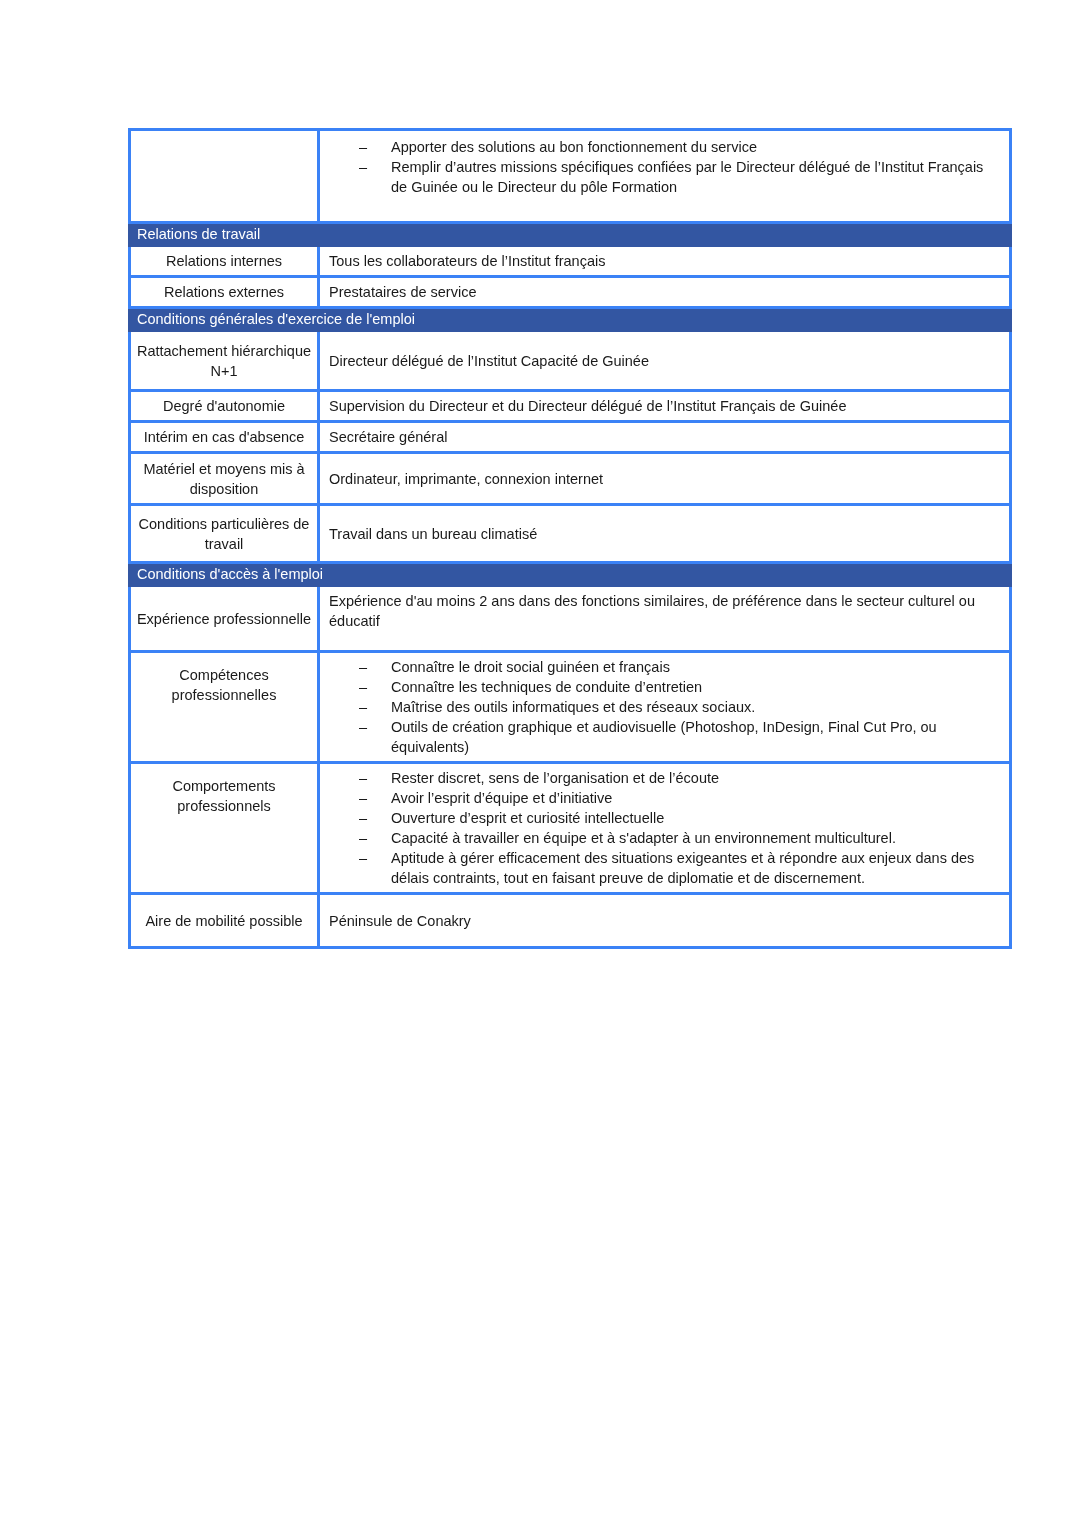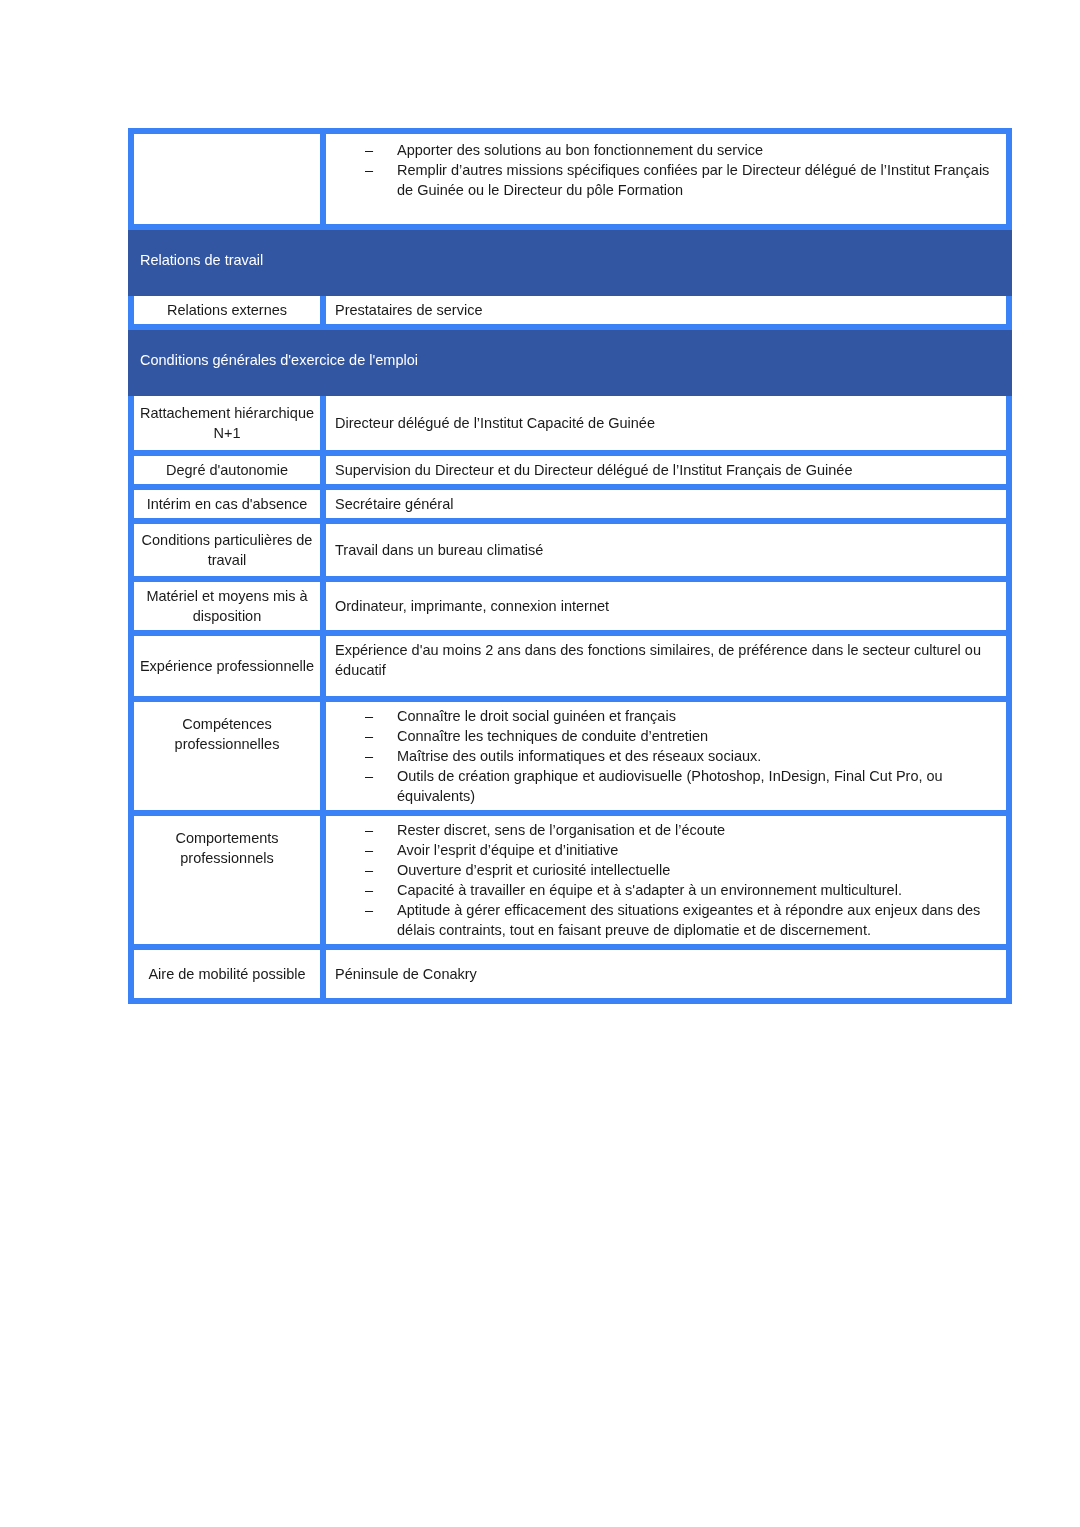--- a/index.html
+++ b/index.html
@@ -1,22 +1,22 @@
 <!DOCTYPE html>
 <html><head>
 <meta charset="utf-8">
 <style>
   html, body { margin: 0; padding: 0; background: #ffffff; }
   body { width: 1080px; height: 1527px; position: relative; font-family: "Liberation Sans", sans-serif; color: #1a1a1a; }
   .page { position: absolute; left: 128px; top: 128px; width: 884px; }
   table { border-collapse: collapse; width: 884px; table-layout: fixed; font-size: 14.5px; line-height: 20px; }
-  td { border: 6px solid #3b82f6; padding: 0; vertical-align: middle; }
+  td { border: 3px solid #3b82f6; padding: 0; vertical-align: middle; }
   td.label { width: 178px; text-align: center; padding: 4px 4px; }
   td.value { padding: 4px 6px 4px 9px; }
-  tr.section td { background: #3356a2; color: #ffffff; padding: 20px 6px; border-color: #3356a2; }
+  tr.section td { background: #3356a2; color: #ffffff; padding: 0 6px; border-color: #3356a2; }
   ul.dash { list-style: none; margin: 0; padding: 0; }
   ul.dash li { position: relative; padding-left: 62px; }
   ul.dash li::before { content: "\2013"; position: absolute; left: 30px; top: 0; }
   .h-top { height: 82px; vertical-align: top; }
   .h-top ul { padding-top: 2px; }
 </style>
 </head>
 <body>
 
 <div class="page">
@@ -29,48 +29,55 @@
         <li>Apporter des solutions au bon fonctionnement du service</li>
         <li>Remplir d’autres missions spécifiques confiées par le Directeur délégué de l’Institut Français de Guinée ou le Directeur du pôle Formation</li>
       </ul>
     </td>
   </tr>
 
   <tr class="section">
     <td colspan="2">Relations de travail</td>
   </tr>
   <tr>
+    <td class="label">Relations internes</td>
+    <td class="value">Tous les collaborateurs de l’Institut français</td>
+  </tr>
+  <tr>
     <td class="label">Relations externes</td>
     <td class="value">Prestataires de service</td>
   </tr>
 
   <tr class="section">
     <td colspan="2">Conditions générales d'exercice de l'emploi</td>
   </tr>
   <tr style="height:60px">
     <td class="label">Rattachement hiérarchique N+1</td>
     <td class="value">Directeur délégué de l’Institut Capacité de Guinée</td>
   </tr>
   <tr>
     <td class="label">Degré d'autonomie</td>
     <td class="value">Supervision du Directeur et du Directeur délégué de l’Institut Français de Guinée</td>
   </tr>
   <tr>
     <td class="label">Intérim en cas d'absence</td>
     <td class="value">Secrétaire général</td>
   </tr>
+  <tr style="height:52px">
+    <td class="label">Matériel et moyens mis à disposition</td>
+    <td class="value">Ordinateur, imprimante, connexion internet</td>
+  </tr>
   <tr style="height:58px">
     <td class="label">Conditions particulières de travail</td>
     <td class="value">Travail dans un bureau climatisé</td>
   </tr>
-  <tr style="height:52px">
-    <td class="label">Matériel et moyens mis à disposition</td>
-    <td class="value">Ordinateur, imprimante, connexion internet</td>
+
+  <tr class="section">
+    <td colspan="2">Conditions d'accès à l'emploi</td>
   </tr>
-
   <tr style="height:66px">
     <td class="label">Expérience professionnelle</td>
     <td class="value" style="vertical-align:top;padding-top:4px">Expérience d'au moins 2 ans dans des fonctions similaires, de préférence dans le secteur culturel ou éducatif</td>
   </tr>
   <tr>
     <td class="label" style="vertical-align:top;padding-top:12px">Compétences professionnelles</td>
     <td class="value">
       <ul class="dash">
         <li>Connaître le droit social guinéen et français</li>
         <li>Connaître les techniques de conduite d’entretien</li>

